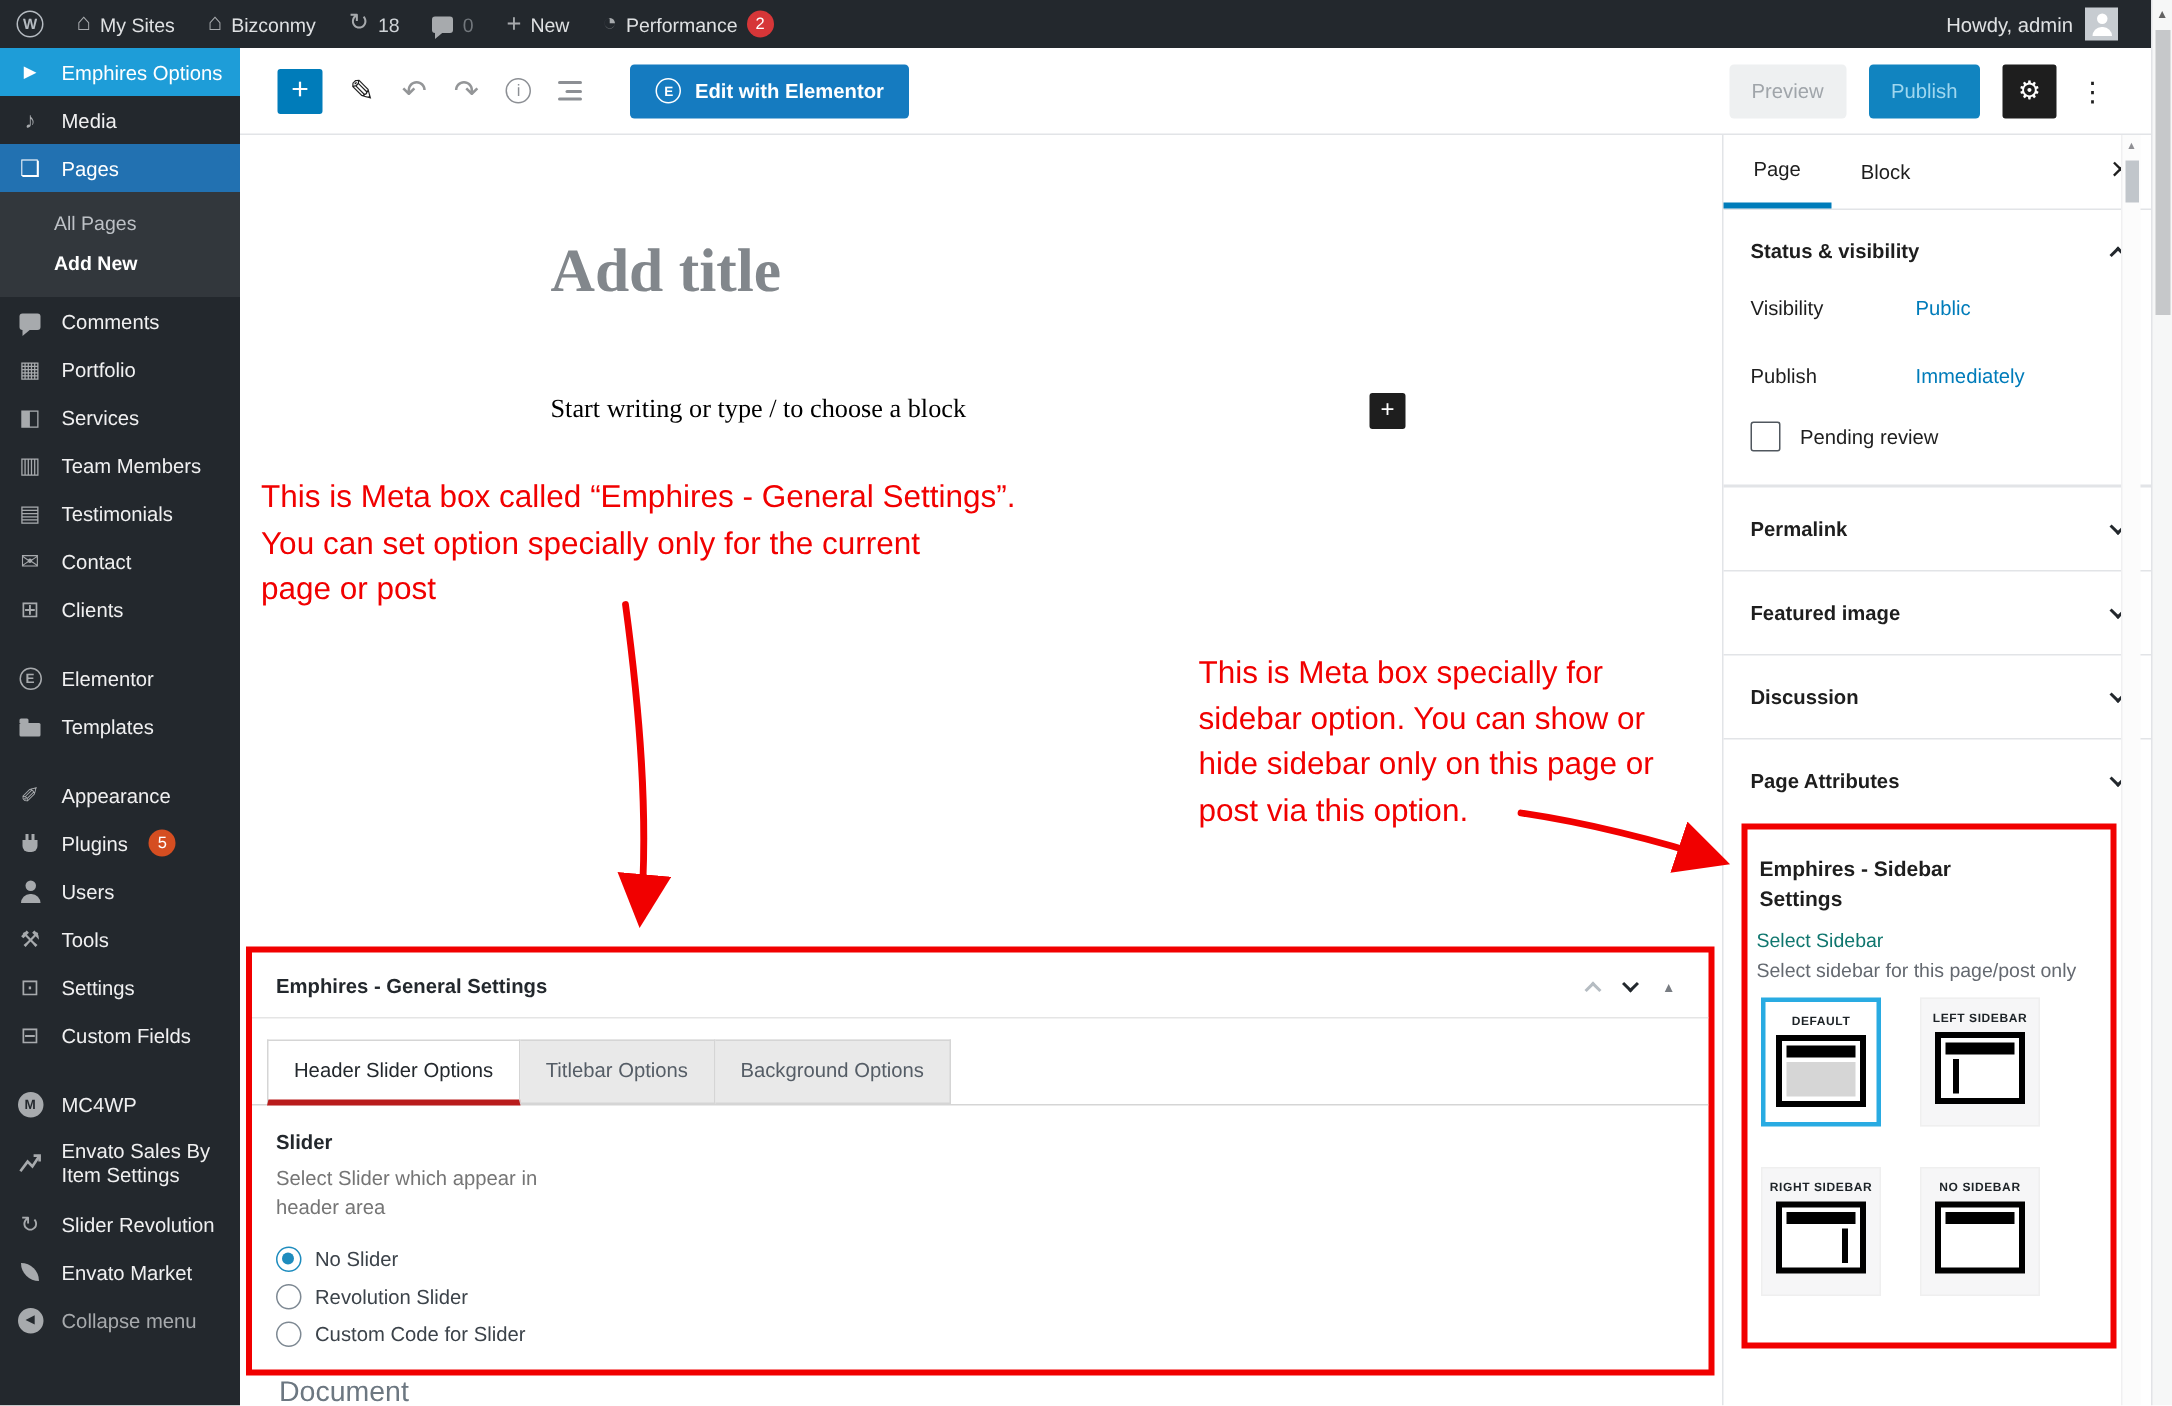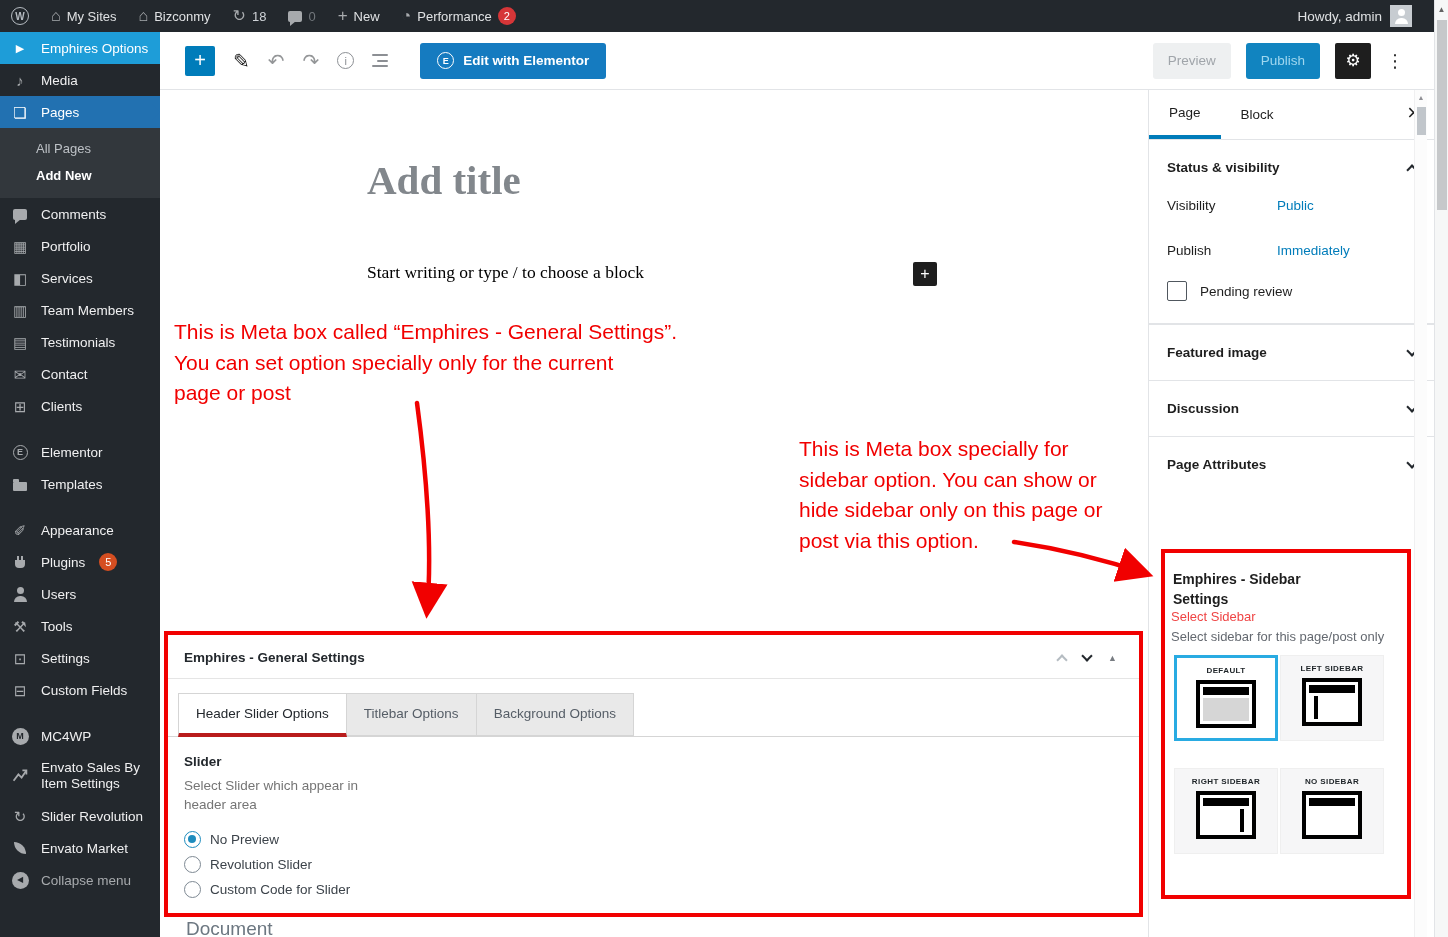--- a/index.html
+++ b/index.html
@@ -115,24 +115,24 @@
   .sp-row .lbl { width:110px; color:#1e1e1e; }
   .sp-row .val { color:#007cba; cursor:pointer; }
   .sp-check-row { display:flex; align-items:center; gap:13px; padding:14px 18px 22px; font-size:13.5px; cursor:pointer; }
   .checkbox { width:20px; height:20px; border:1.6px solid #50575e; border-radius:2px; background:#fff; flex:none; }
   .sp-collapsed { height:56px; display:flex; align-items:center; justify-content:space-between; padding:0 18px; border-top:1px solid #e2e4e7; font-weight:bold; font-size:13.5px; cursor:pointer; }
   .sp-divider { border-top:1px solid #e2e4e7; }
 
   
   #sidebar-metabox { position:absolute; left:12px; top:459px; width:250px; height:350px; border:4px solid #f10000; background:#fff; padding:10px 6px 0 6px; }
   .sm-title { font-size:14px; font-weight:bold; color:#1e1e1e; line-height:20px; padding:6px 0 0 2px; width:175px; }
-  .sm-select { margin-top:0; font-size:13px; color:#ef4444; }
+  .sm-select { margin-top:10px; font-size:13px; color:#0f766e; }
   .sm-desc { margin-top:5px; font-size:13px; color:#646970; }
   .sm-grid { margin-top:11px; display:grid; grid-template-columns:84px 84px; column-gap:22px; row-gap:27px; padding-left:3px; }
-  .sm-card { width:104px; height:86px; background:#f6f6f7; border:1px solid #efefef; cursor:pointer; display:flex; flex-direction:column; align-items:center; }
+  .sm-card { width:80px; height:86px; background:#f6f6f7; border:1px solid #efefef; cursor:pointer; display:flex; flex-direction:column; align-items:center; }
   .sm-card.selected { background:#fff; border:3px solid #29abe2; }
   .sm-card-label { margin-top:8px; font-size:8px; font-weight:bold; letter-spacing:.4px; color:#1d2327; }
   .lay { width:60px; height:48px; border:4px solid #000; background:#fff; padding:3px; display:flex; flex-direction:column; margin-top:5px; }
   .lay .hbar { height:8px; background:#000; flex:none; }
   .lay .lbody { flex:1; margin-top:3px; display:flex; }
   .lay.fill .lbody { background:#d6d6d6; }
   .lay .col { width:9px; border-right:4px solid #000; }
   .lay .col.right { width:9px; border-right:none; border-left:4px solid #000; margin-left:auto; }
 
   
@@ -392,21 +392,21 @@
         <div class="mb-tab">Titlebar Options</div>
         <div class="mb-tab">Background Options</div>
       </div>
     <div class="mb-content">
       <div class="slider-label">Slider</div>
       <div class="slider-desc">Select Slider which appear in
 header area</div>
       <div class="radio-group" id="slider-radios">
           <div class="radio-row">
             <span class="radio sel"></span>
-            <span class="radio-label">No Preview</span>
+            <span class="radio-label">No Slider</span>
           </div>
           <div class="radio-row">
             <span class="radio"></span>
             <span class="radio-label">Revolution Slider</span>
           </div>
           <div class="radio-row">
             <span class="radio"></span>
             <span class="radio-label">Custom Code for Slider</span>
           </div>
         </div>
@@ -432,20 +432,24 @@
   <div class="sp-row" style="margin-top:12px">
     <span class="lbl">Publish</span>
     <span class="val">Immediately</span>
   </div>
   <div class="sp-check-row">
     <span class="checkbox"></span>
     <span>Pending review</span>
   </div>
   <div class="sp-divider"></div>
   <div id="sp-sections">
+      <div class="sp-collapsed">
+        <span>Permalink</span>
+        <span class="chev down c-dark"></span>
+      </div>
       <div class="sp-collapsed">
         <span>Featured image</span>
         <span class="chev down c-dark"></span>
       </div>
       <div class="sp-collapsed">
         <span>Discussion</span>
         <span class="chev down c-dark"></span>
       </div>
       <div class="sp-collapsed">
         <span>Page Attributes</span>

